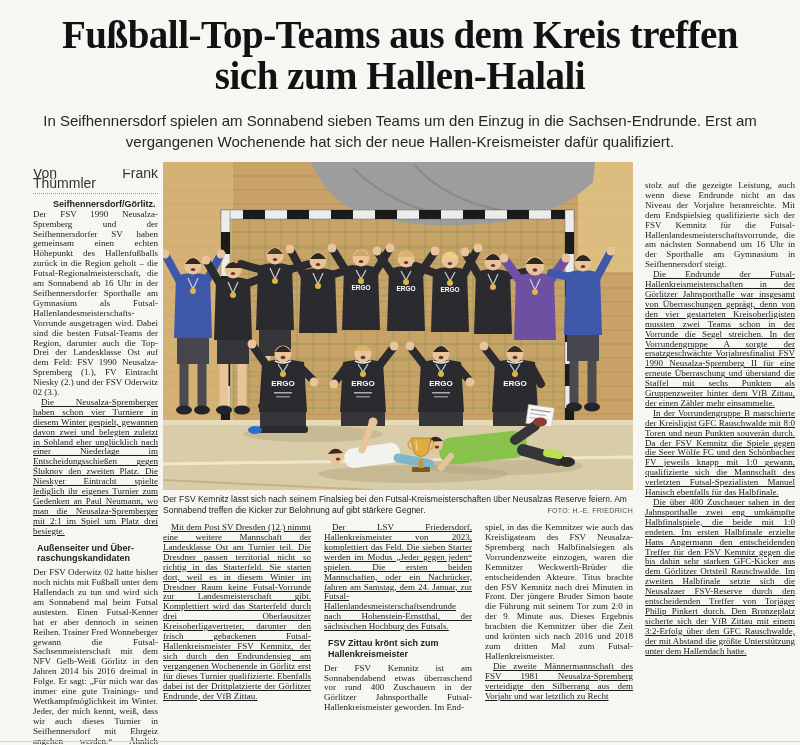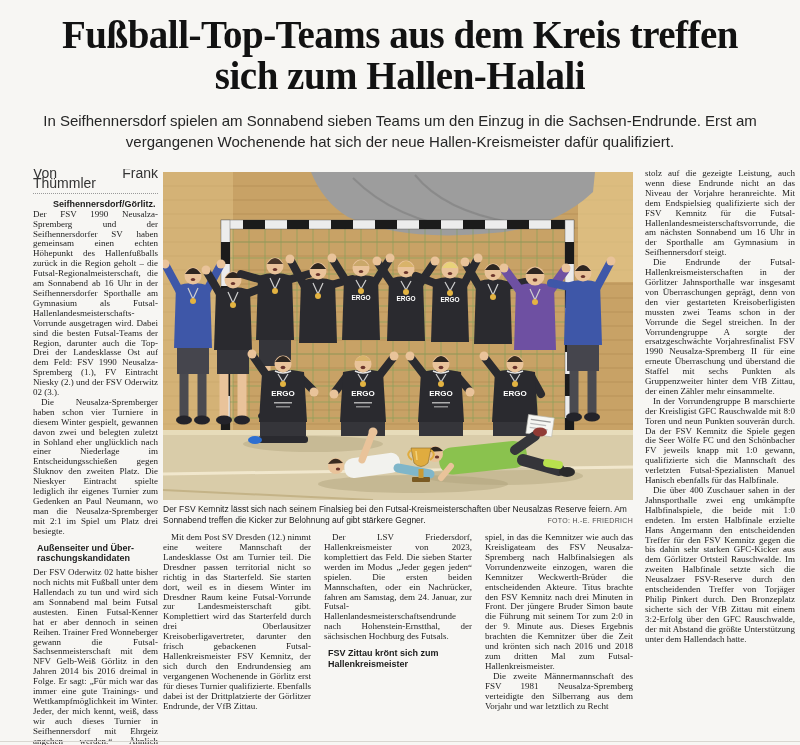--- a/index.html
+++ b/index.html
@@ -19,29 +19,29 @@
     text-align:center; font-family:"Liberation Sans", sans-serif;
     font-size:15px; line-height:1.4; color:#262626;
   }
   .byline {
     font-family:"Liberation Sans", sans-serif; font-size:14px; color:#333;
     padding-bottom:4px; border-bottom:1px dotted #9a9a9a; margin-bottom:6px;
   }
   .bodytext { font-size:9px; line-height:9.9px; text-align:justify;
     hyphens:auto; -webkit-hyphens:auto; overflow-wrap:break-word; }
   .bodytext p { margin:0; }
-  .bodytext p.ind { text-indent:8px; }
+  .bodytext p.ind { text-indent:8px;text-decoration:underline; }
   .dateline { font-family:"Liberation Sans", sans-serif; font-weight:bold;margin-left:20px; }
   .subhead {
     font-family:"Liberation Sans", sans-serif; font-weight:bold;
     font-size:9px; line-height:1.2; text-align:left; margin:6px 4px 4px;
   }
   .col1 { position:absolute; left:33px; top:169px; width:125px; height:578px; overflow:hidden; }
-  .col5 { position:absolute; left:645px; top:169px; width:150px; height:560px; overflow:hidden; }
-  .photo-wrap { position:absolute; left:163px; top:172px; width:470px; }
+  .col5 { position:absolute; left:645px; top:181px; width:150px; height:560px; overflow:hidden; }
+  .photo-wrap { position:absolute; left:163px; top:162px; width:470px; }
   .photo-svg { display:block; width:470px; height:328px; background:#c8a266; }
   .caption {
     position:relative; margin-top:4px; padding-right:0;
     font-family:"Liberation Sans", sans-serif; font-size:8.5px; line-height:1.3; color:#1a1a1a;
   }
   .credit { position:absolute; right:0; bottom:1px; font-size:7px; color:#4c4c4c; letter-spacing:0.3px; }
   .mid-cols { display:flex; gap:13px; margin-top:7px; height:205px; overflow:hidden; }
   .mid-cols .mcol { width:148px; }
   .bottom-rule { position:absolute; left:0; right:0; top:741px; height:1px; background:#d9d6d0; }
 </style>
@@ -373,20 +373,21 @@
       <span class="credit">FOTO: H.-E. FRIEDRICH</span>
     </div>
 
     <div class="mid-cols bodytext">
       <div class="mcol">
         <p class="ind">Mit dem Post SV Dresden (12.) nimmt eine weitere Mannschaft der Landesklasse Ost am Turnier teil. Die Dresdner passen territorial nicht so richtig in das Starterfeld. Sie starten dort, weil es in diesem Winter im Dresdner Raum keine Futsal-Vorrunde zur Landesmeisterschaft gibt. Komplettiert wird das Starterfeld durch drei Oberlausitzer Kreisoberligavertreter, darunter den frisch gebackenen Futsal-Hallenkreismeister FSV Kemnitz, der sich durch den Endrundensieg am vergangenen Wochenende in Görlitz erst für dieses Turnier qualifizierte. Ebenfalls dabei ist der Drittplatzierte der Görlitzer Endrunde, der VfB Zittau.</p>
       </div>
       <div class="mcol">
         <p class="ind">Der LSV Friedersdorf, Hallenkreismeister von 2023, komplettiert das Feld. Die sieben Starter werden im Modus „Jeder gegen jeden“ spielen. Die ersten beiden Mannschaften, oder ein Nachrücker, fahren am Samstag, dem 24. Januar, zur Futsal-Hallenlandesmeisterschaftsendrunde nach Hohenstein-Ernstthal, der sächsischen Hochburg des Futsals.</p>
         <div class="subhead">FSV Zittau krönt sich zum Hallenkreismeister</div>
+        <p>Der FSV Kemnitz ist am Sonnabendabend etwas überraschend vor rund 400 Zuschauern in der Görlitzer Jahnsporthalle Futsal-Hallenkreismeister geworden. Im End-</p>
       </div>
       <div class="mcol">
         <p>spiel, in das die Kemnitzer wie auch das Kreisligateam des FSV Neusalza-Spremberg nach Halbfinalsiegen als Vorrundenzweite einzogen, waren die Kemnitzer Weckwerth-Brüder die entscheidenden Akteure. Titus brachte den FSV Kemnitz nach drei Minuten in Front. Der jüngere Bruder Simon baute die Führung mit seinem Tor zum 2:0 in der 9. Minute aus. Dieses Ergebnis brachten die Kemnitzer über die Zeit und krönten sich nach 2016 und 2018 zum dritten Mal zum Futsal-Hallenkreismeister.</p>
         <p class="ind">Die zweite Männermannschaft des FSV 1981 Neusalza-Spremberg verteidigte den Silberrang aus dem Vorjahr und war letztlich zu Recht</p>
       </div>
     </div>
   </div>
 
   <div class="col5 bodytext">
     <p>stolz auf die gezeigte Leistung, auch wenn diese Endrunde nicht an das Niveau der Vorjahre heranreichte. Mit dem Endspielsieg qualifizierte sich der FSV Kemnitz für die Futsal-Hallenlandesmeisterschaftsvorrunde, die am nächsten Sonnabend um 16 Uhr in der Sporthalle am Gymnasium in Seifhennersdorf steigt.</p>

